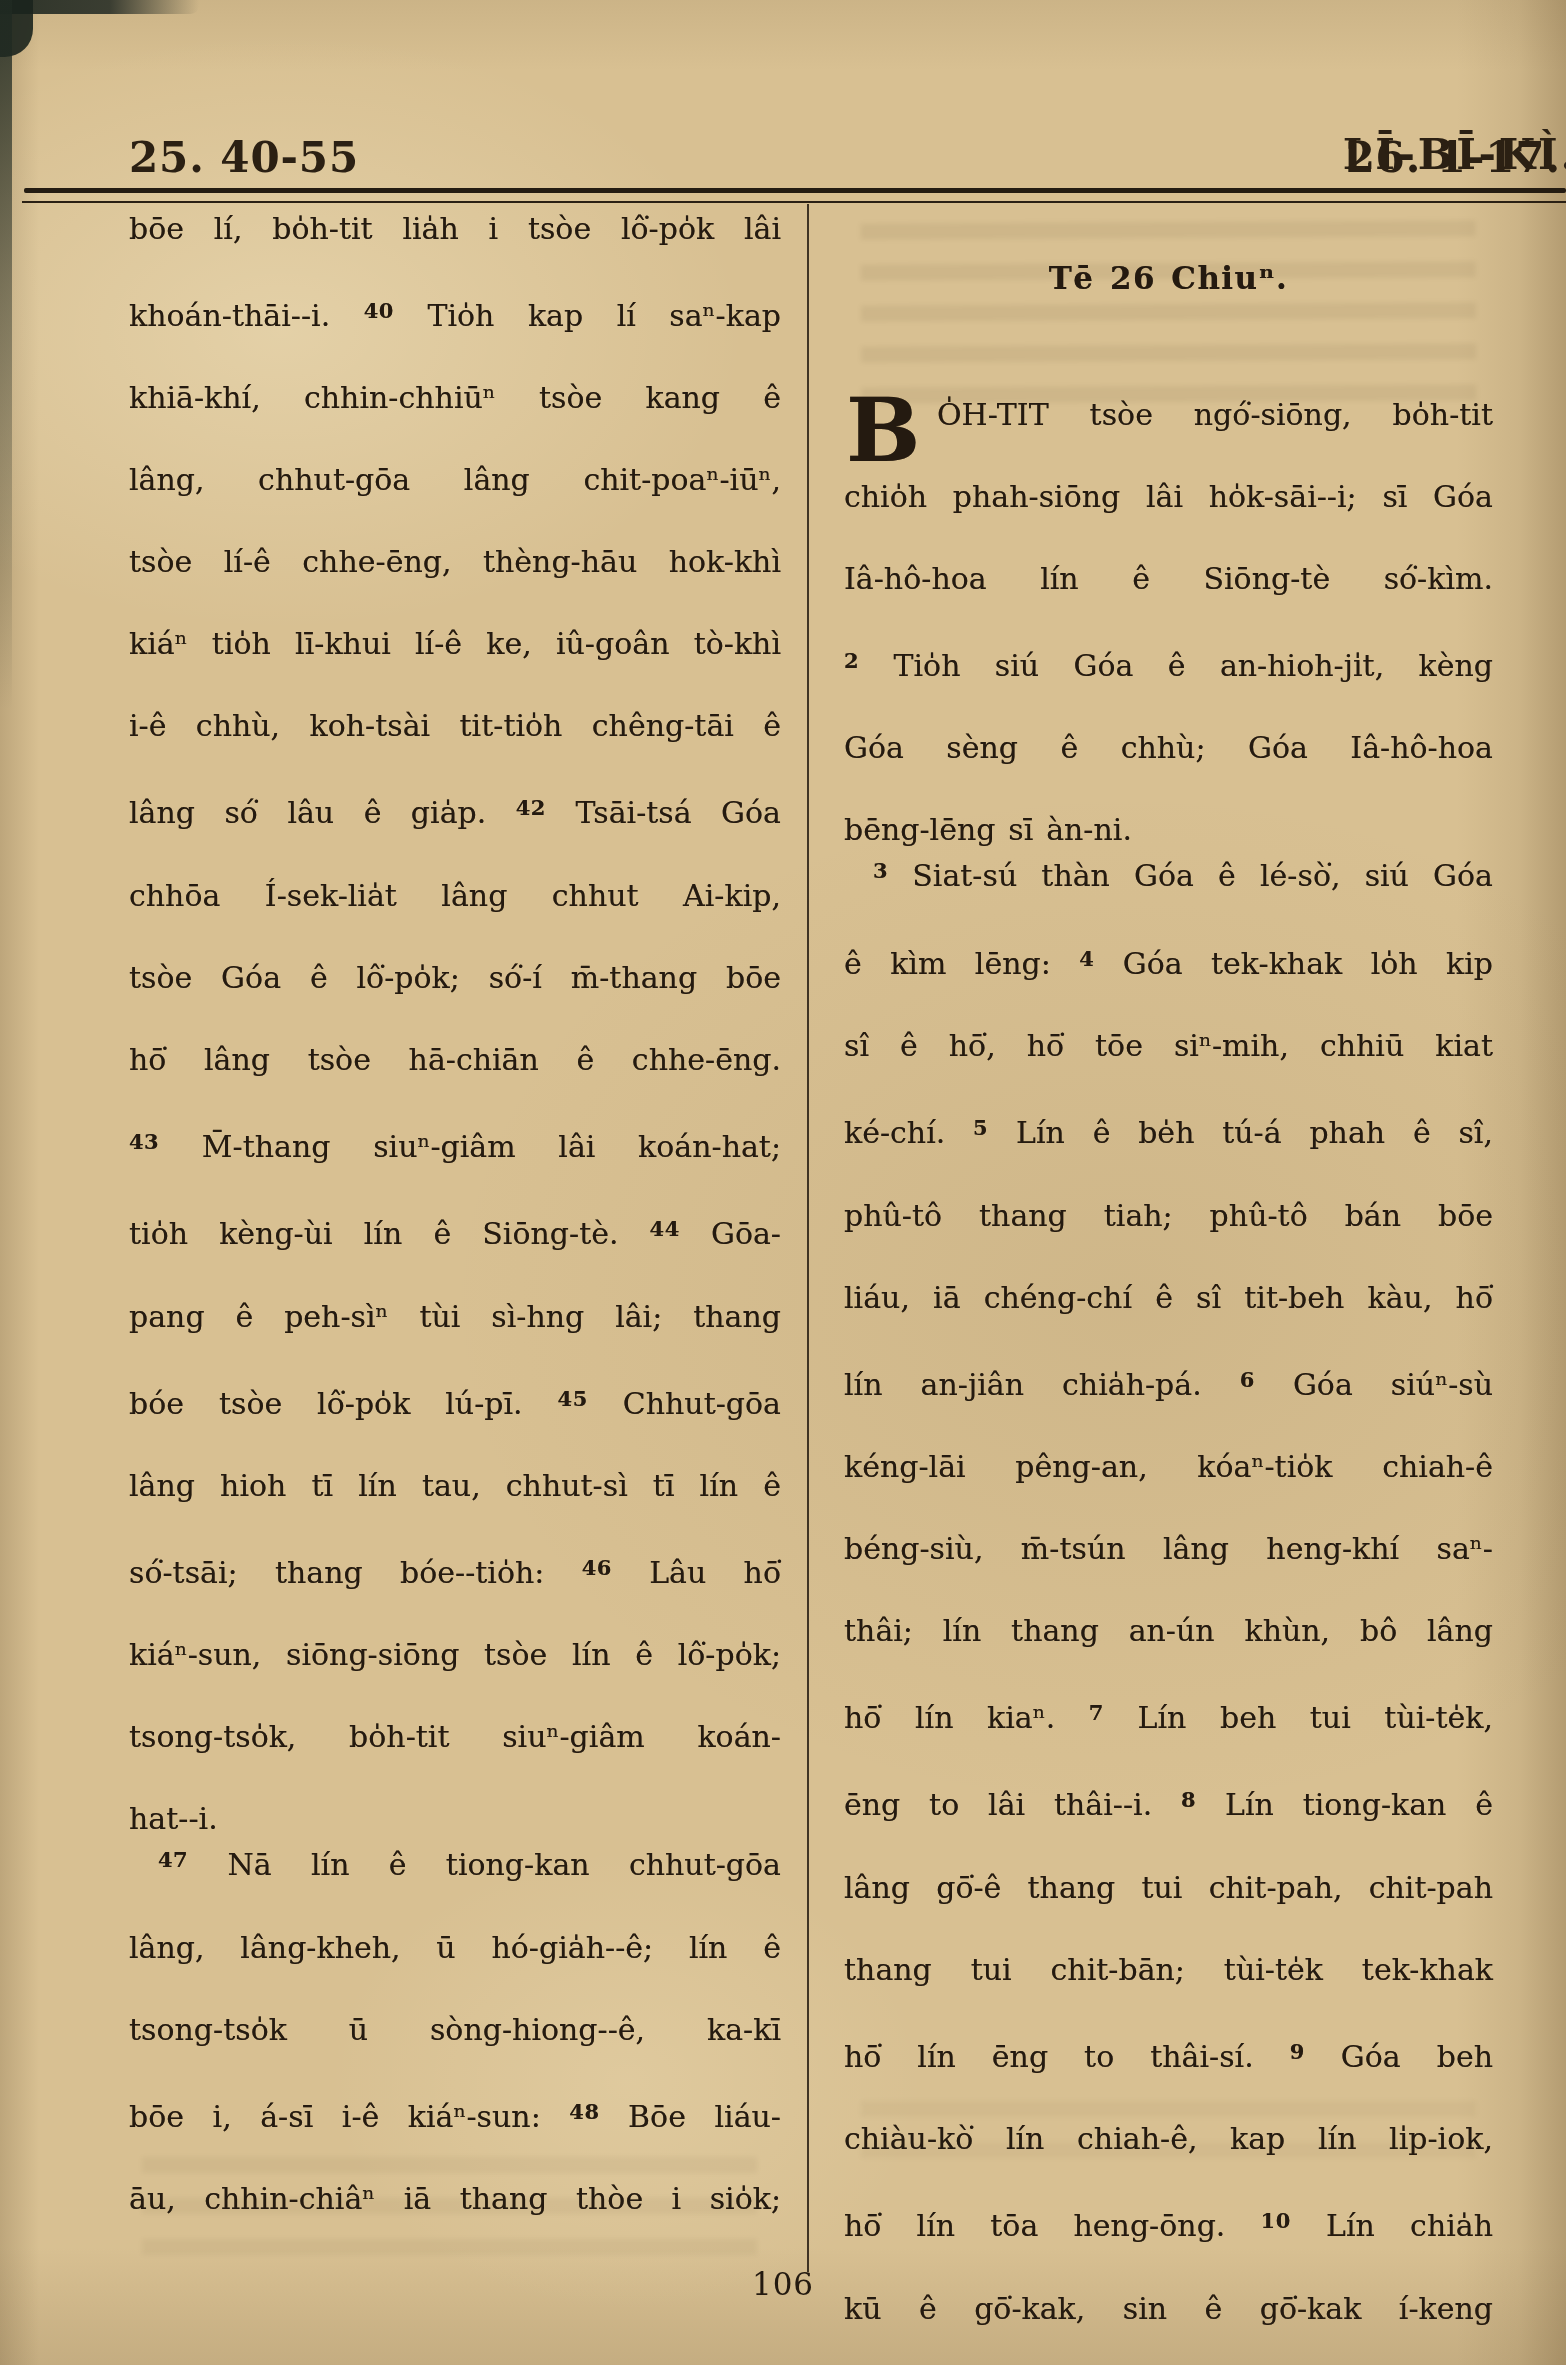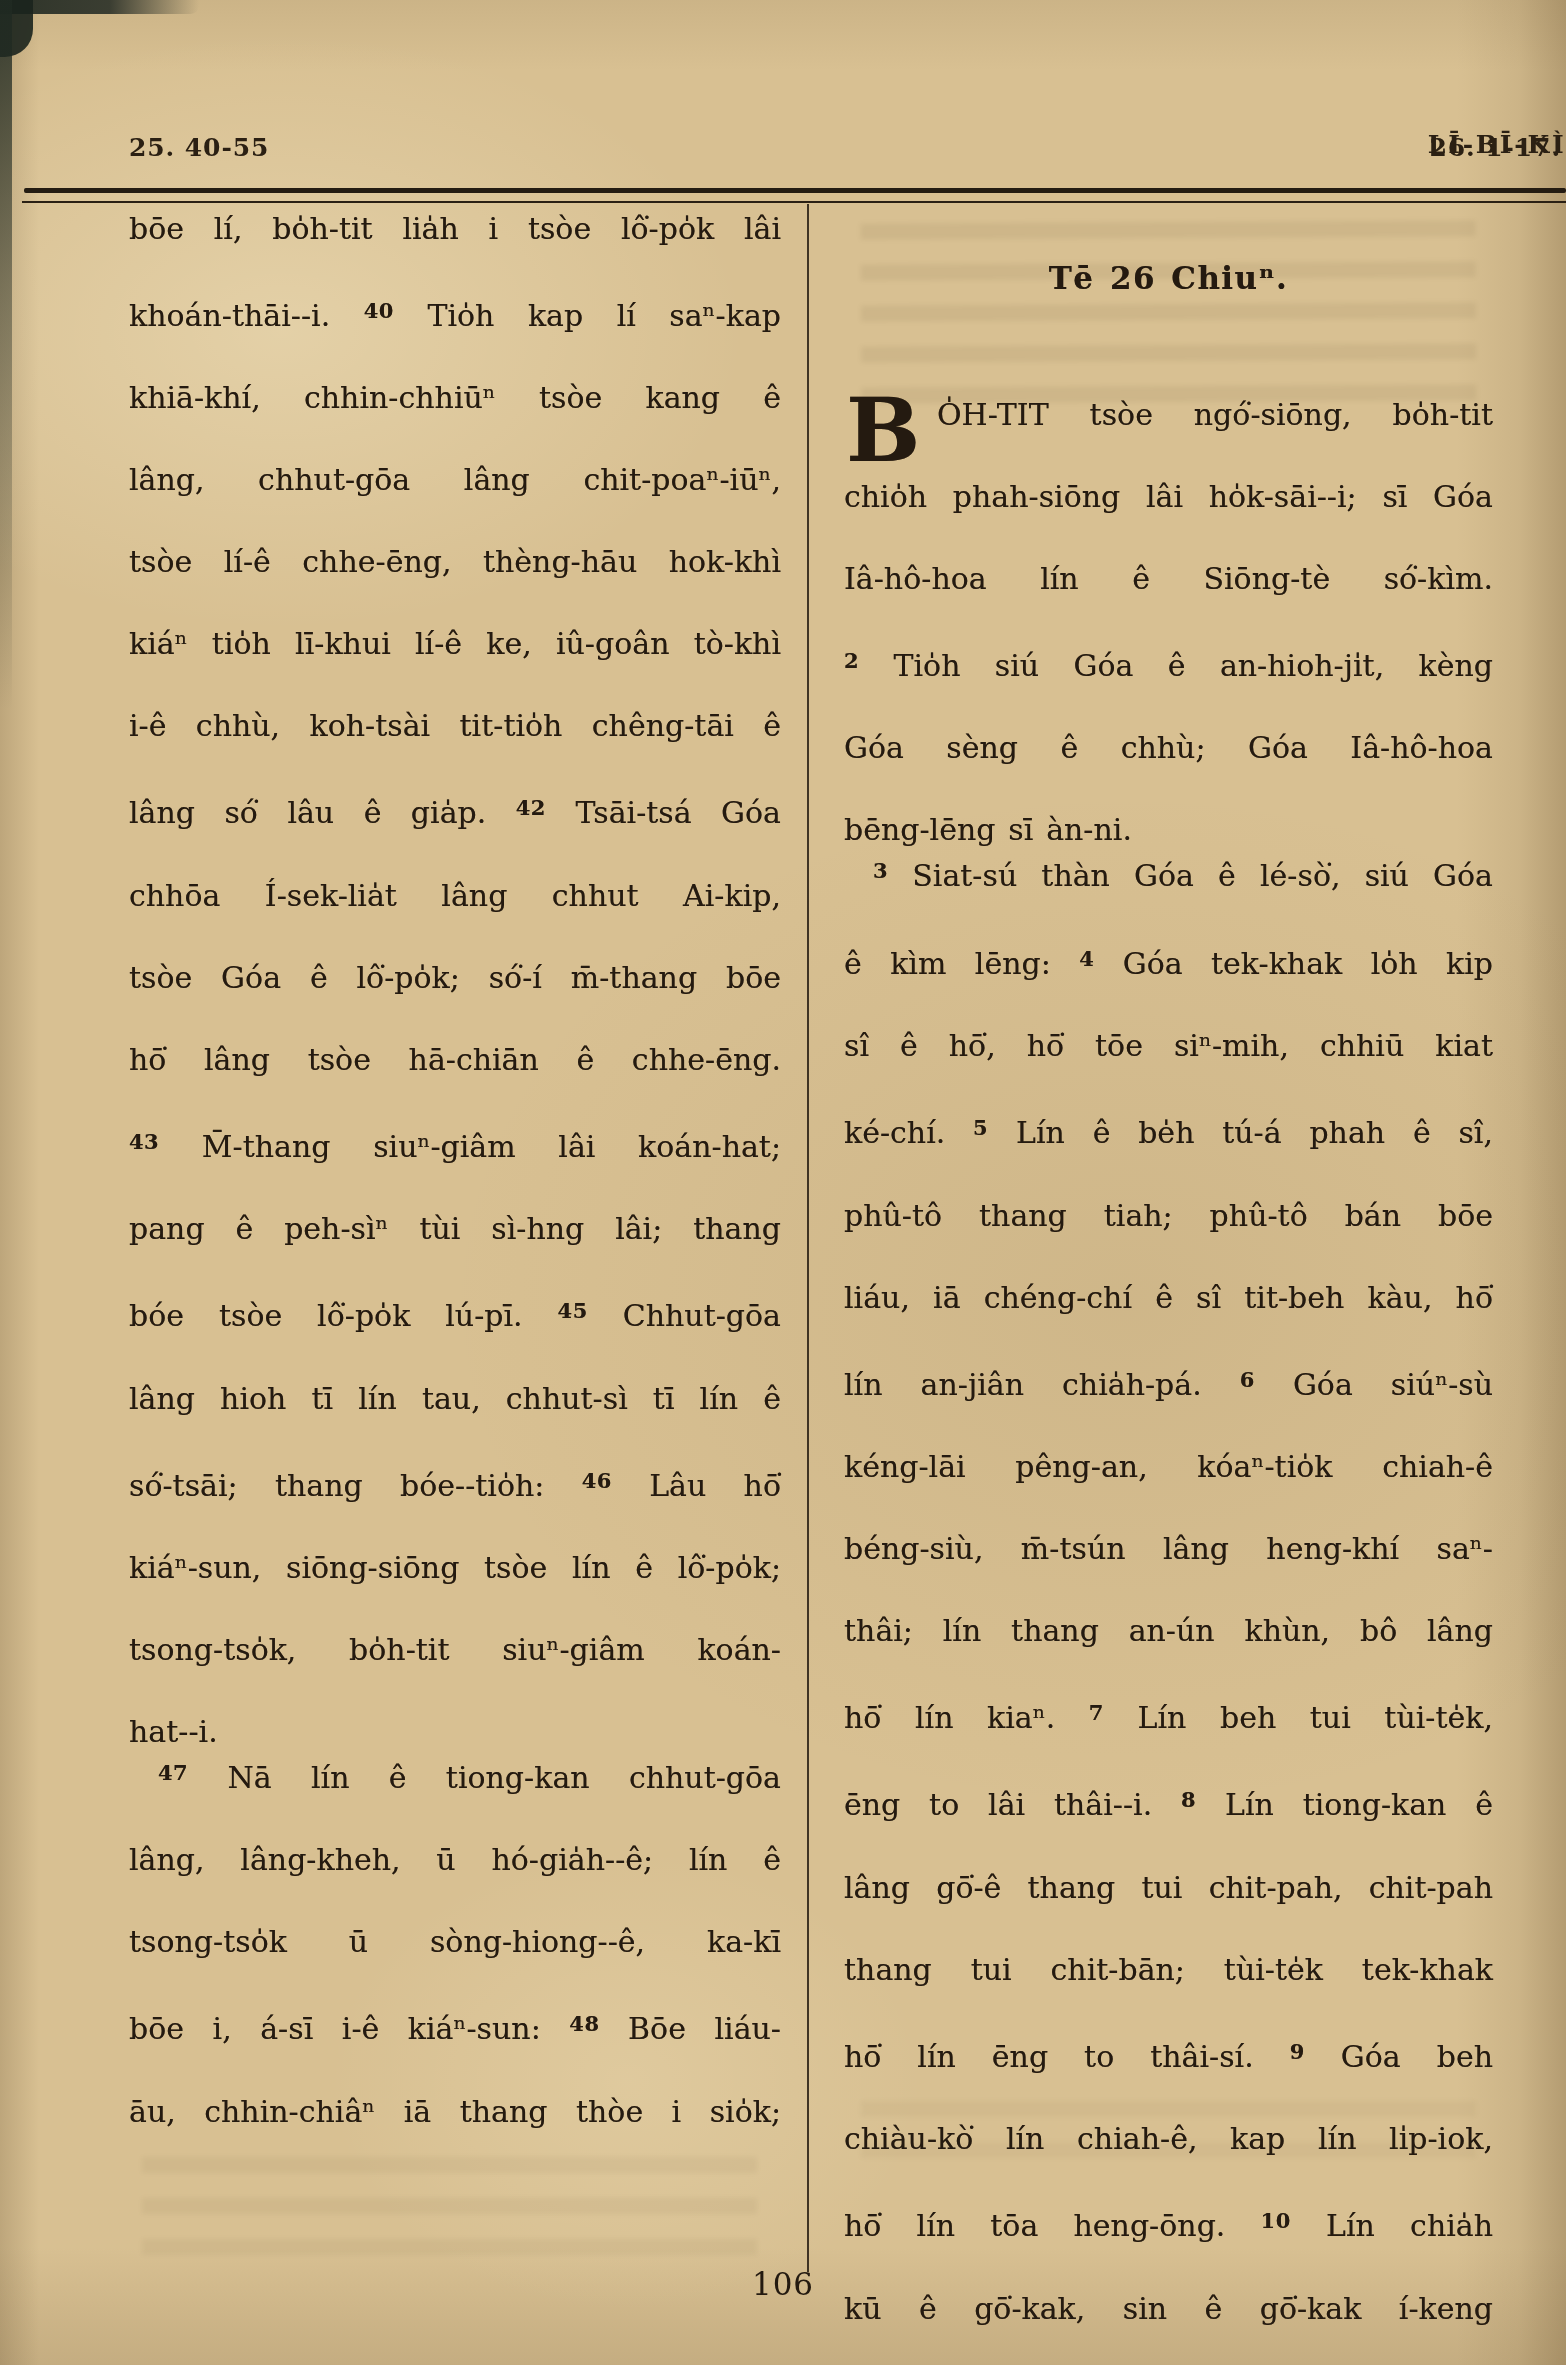--- a/index.html
+++ b/index.html
@@ -30,21 +30,21 @@
   .edge-corner{position:absolute;left:0;top:0;width:33px;height:57px;background:#1b241d;
     border-bottom-right-radius:28px;opacity:.9;}
   
   .ghost{position:absolute;opacity:.10;filter:blur(2.4px);pointer-events:none;
     background:repeating-linear-gradient(180deg, rgba(98,80,46,.85) 0 16px, transparent 16px 41px);}
   .ghost.g1{left:861px;top:222px;width:615px;height:180px;transform:rotate(-.3deg);}
   .ghost.g2{left:142px;top:2157px;width:615px;height:123px;opacity:.08;}
   .ghost.g3{left:861px;top:2101px;width:615px;height:57px;opacity:.06;}
 
   .running-header{position:absolute;top:133px;left:0;width:100%;height:43px;
-    font-size:25px;font-weight:bold;letter-spacing:0.9px;color:#2b2013;}
+    font-size:42px;font-weight:bold;letter-spacing:0.9px;color:#2b2013;}
   .rh-left{position:absolute;left:129px;top:0;}
   .rh-center{position:absolute;left:12px;top:-2.8px;width:100%;text-align:right;letter-spacing:2.8px;}
   .rh-right{position:absolute;right:5px;top:0;}
 
   .rule-thick{position:absolute;left:24px;top:188px;width:1542px;height:4.7px;background:#241c12;border-radius:1.9px;}
   .rule-thin{position:absolute;left:22px;top:201px;width:1544px;height:2.4px;background:#2a2014;}
   .col-divider{position:absolute;left:807px;top:204px;width:2.4px;height:2068px;background:#2a2014;opacity:.88;}
 
   .column{position:absolute;top:208px;font-size:30px;line-height:41px;
     word-spacing:3.3px;color:#241a10;text-shadow:0 0 0.5px rgba(40,25,10,.55);}
@@ -97,20 +97,21 @@
         <div class="line">khiā-khí, chhin-chhiūⁿ tsòe kang ê</div>
         <div class="line">lâng, chhut-gōa lâng chit-poaⁿ-iūⁿ,</div>
         <div class="line">tsòe lí-ê chhe-ēng, thèng-hāu hok-khì</div>
         <div class="line">kiáⁿ tio̍h lī-khui lí-ê ke, iû-goân tò-khì</div>
         <div class="line">i-ê chhù, koh-tsài tit-tio̍h chêng-tāi ê</div>
         <div class="line">lâng só͘ lâu ê gia̍p. <span class="verse">42</span> Tsāi-tsá Góa</div>
         <div class="line">chhōa Í-sek-lia̍t lâng chhut Ai-kip,</div>
         <div class="line">tsòe Góa ê lô͘-po̍k; só͘-í m̄-thang bōe</div>
         <div class="line">hō͘ lâng tsòe hā-chiān ê chhe-ēng.</div>
         <div class="line"><span class="verse">43</span> M̄-thang siuⁿ-giâm lâi koán-hat;</div>
+        <div class="line">tio̍h kèng-ùi lín ê Siōng-tè. <span class="verse">44</span> Gōa-</div>
         <div class="line">pang ê peh-sìⁿ tùi sì-hng lâi; thang</div>
         <div class="line">bóe tsòe lô͘-po̍k lú-pī. <span class="verse">45</span> Chhut-gōa</div>
         <div class="line">lâng hioh tī lín tau, chhut-sì tī lín ê</div>
         <div class="line">só͘-tsāi; thang bóe--tio̍h: <span class="verse">46</span> Lâu hō͘</div>
         <div class="line">kiáⁿ-sun, siōng-siōng tsòe lín ê lô͘-po̍k;</div>
         <div class="line">tsong-tso̍k, bo̍h-tit siuⁿ-giâm koán-</div>
         <div class="line noj">hat--i.</div>
       </div>
       <div class="para">
         <div class="line indent"><span class="verse">47</span> Nā lín ê tiong-kan chhut-gōa</div>

